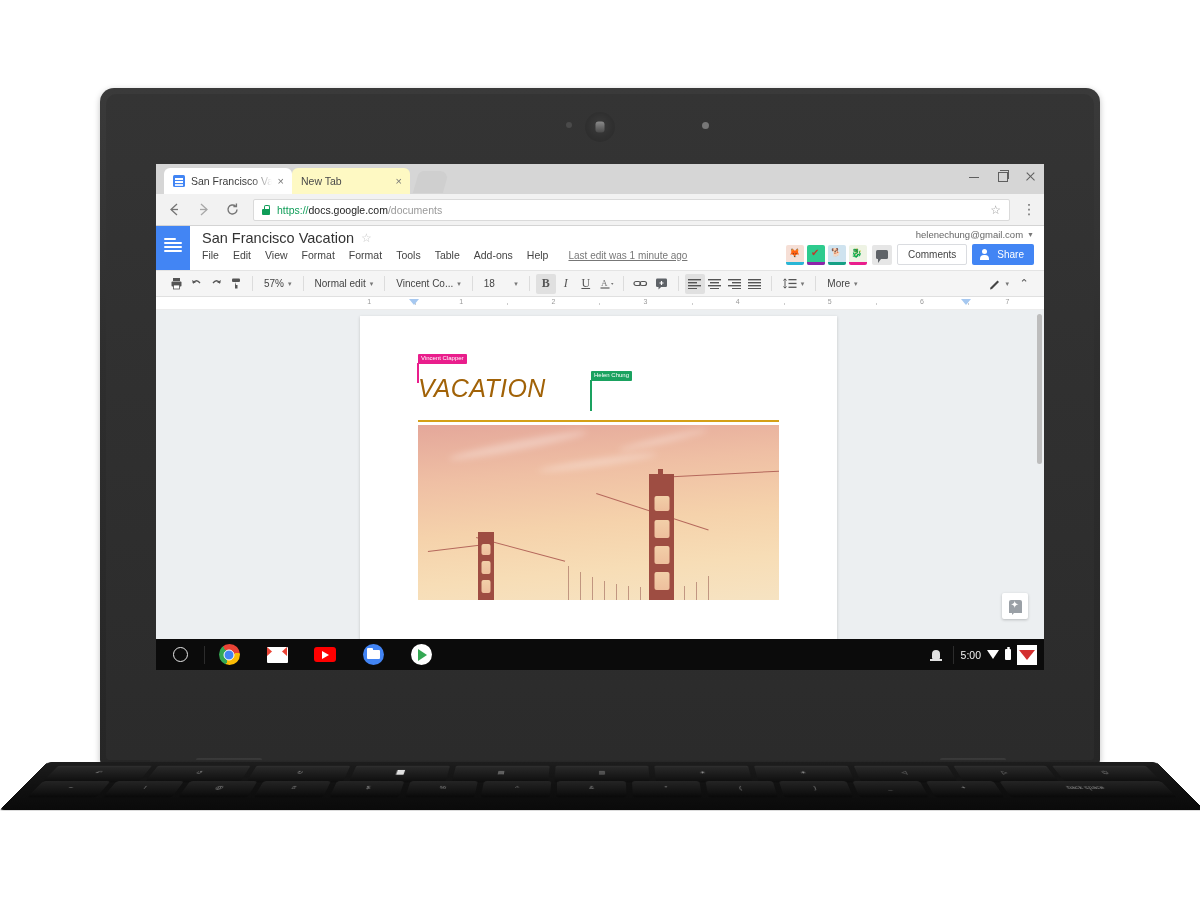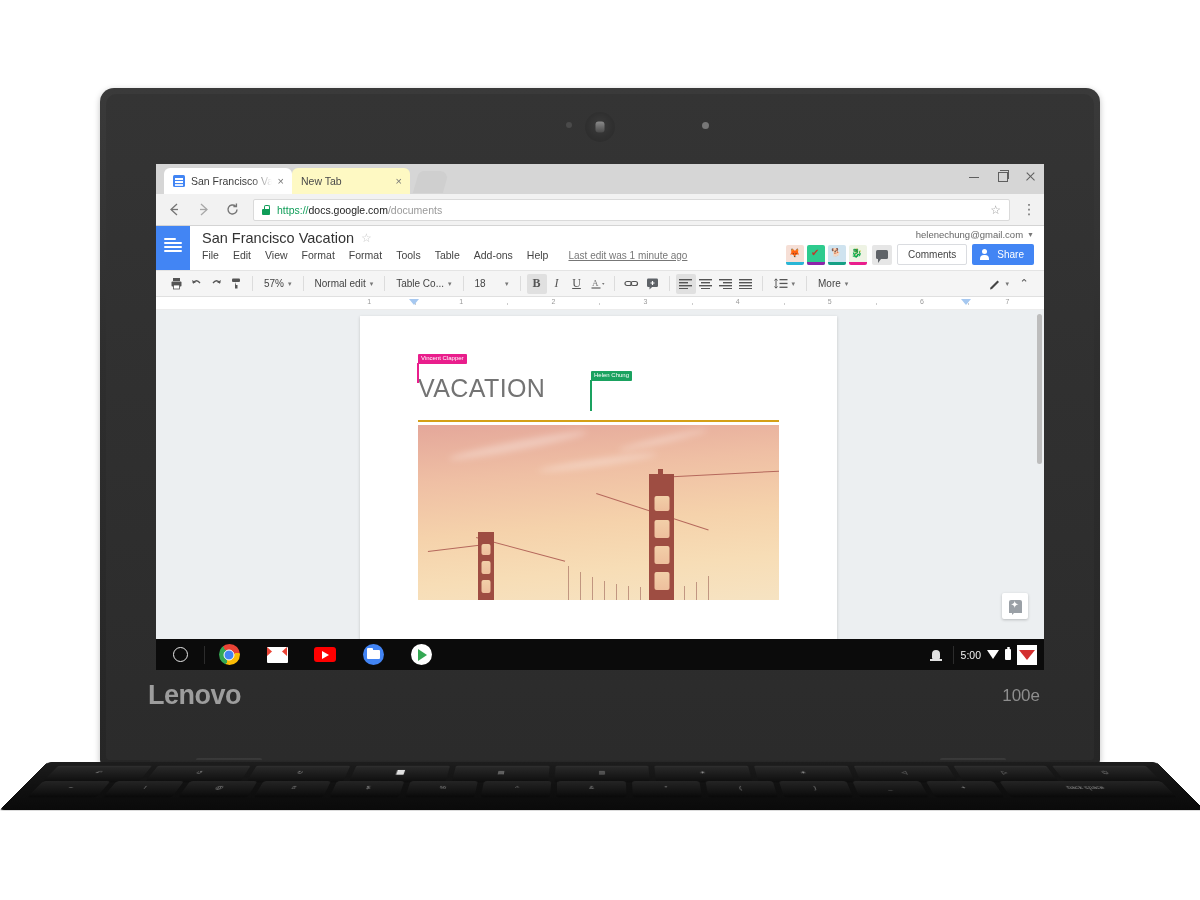--- a/index.html
+++ b/index.html
@@ -275,22 +275,23 @@
   .cursor-bar { position:absolute; width:2px; }
   .doc-date {
     font-size: 13px; color:#9e9e9e; letter-spacing:.3px;
     font-family:"Liberation Sans", sans-serif; font-weight:500;
   }
   .doc-h1 {
     font-size: 27px; color:#2b2b2b; letter-spacing:.4px; line-height:1.28;
     font-family:"Liberation Sans", sans-serif; font-weight:bold;
   }
   .doc-h2 {
-    font-size: 25px; color:#737373; letter-spacing:.4px; line-height:1.28;
+    font-size: 25px; color:#a16207; letter-spacing:.4px; line-height:1.28;
     font-family:"Liberation Sans", sans-serif;
+    font-style:italic;
   }
   .goldline { height:2px; background:#d4a017; margin: 16px 0 3px 0; }
   .photo {
     height: 175px; position:relative; overflow:hidden;
     background: linear-gradient(175deg,#e4a79a 0%, #efbfa4 28%, #f5d2ab 55%, #f7ddb6 78%, #f6e3c2 100%);
   }
   .cloud {
     position:absolute; background: rgba(255,255,255,.3);
     border-radius: 50%; filter: blur(3px);
   }
@@ -364,24 +365,20 @@
 
   <div class="laptop-lid">
     <div class="lid-inner"></div>
   </div>
   <div class="cam-dot-l"></div>
   <div class="cam-housing">
     <div class="cam-lens"></div>
   </div>
   <div class="cam-dot-r"></div>
 
-  <div class="chin">
-    <div class="brand-lenovo">Lenovo</div>
-    <div class="brand-model">100e</div>
-  </div>
 
   <div class="screen">
 
     <div class="chrome-win">
 
       <div class="tabstrip">
         <div class="tab active">
           <span class="tab-fav"></span>
           <span class="tab-title">San Francisco Vacatio</span>
           <span class="tab-close">×</span>
@@ -522,21 +519,21 @@
           </span>
           <span class="tb-sep"></span>
 
           <span class="tb-drop">
             <span>Normal edit</span>
             <span class="cv">▾</span>
           </span>
           <span class="tb-sep"></span>
 
           <span class="tb-drop">
-            <span>Table Co...</span>
+            <span>Vincent Co...</span>
             <span class="cv">▾</span>
           </span>
           <span class="tb-sep"></span>
 
           <span class="tb-drop" style="min-width:44px;justify-content:space-between">
             <span>18</span>
             <span class="cv">▾</span>
           </span>
           <span class="tb-sep"></span>
 

